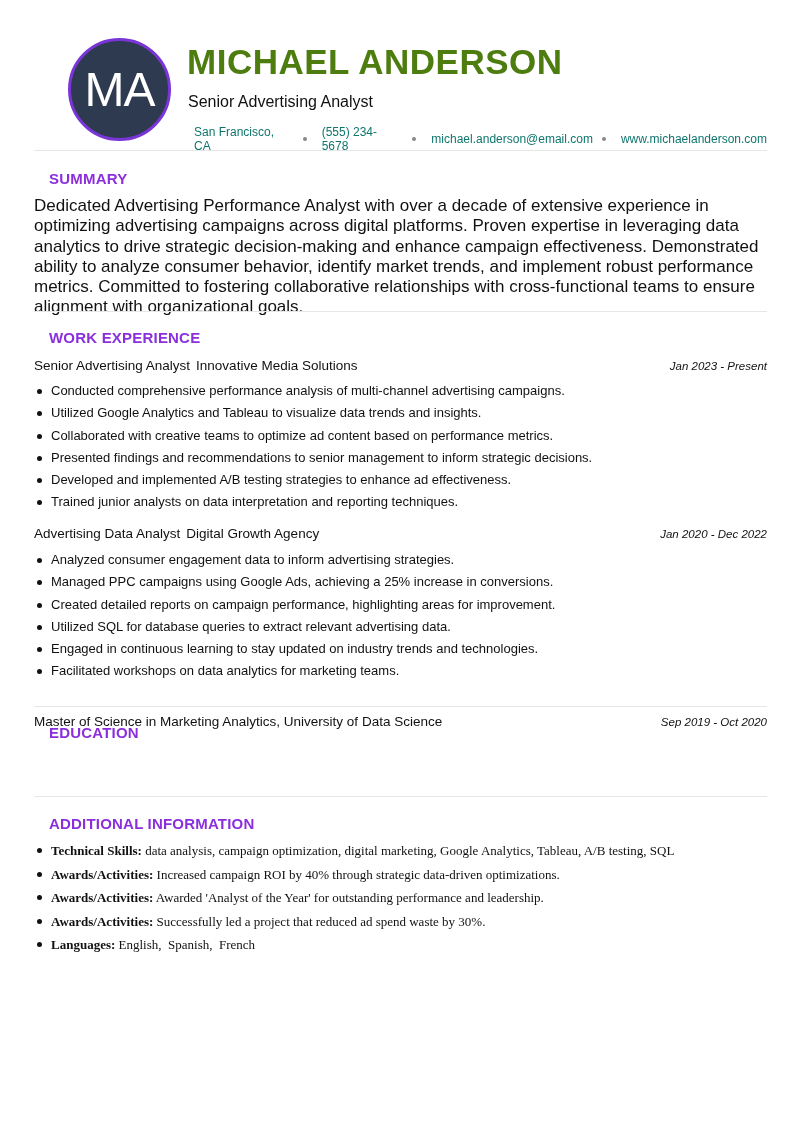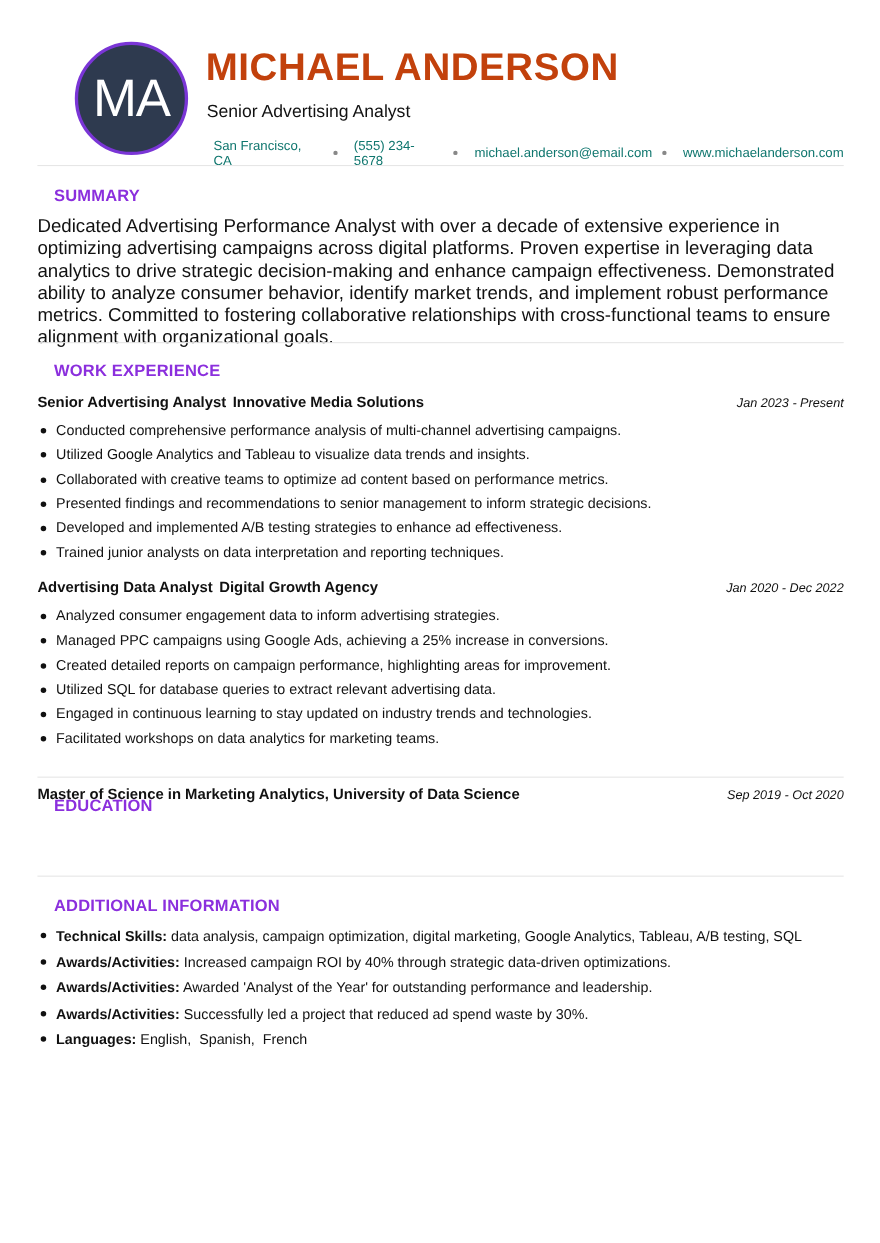--- a/index.html
+++ b/index.html
@@ -15,21 +15,21 @@
     .header { position: relative; height: 150px; }
     .avatar {
       position: absolute; left: 34px; top: 34px;
       width: 103px; height: 103px; border-radius: 50%;
       background: #2e3a4f; border: 3px solid #7a35d6;
       display: flex; align-items: center; justify-content: center;
       color: #ffffff; font-size: 48px; font-weight: 400; letter-spacing: -1px;
     }
     .name {
       position: absolute; left: 153px; top: 38px;
-      font-size: 35px; font-weight: 700; color: #c2410c; letter-spacing: 0.5px;
+      font-size: 35px; font-weight: 700; color: #4d7c0f; letter-spacing: 0.5px;
     }
     .title {
       position: absolute; left: 154px; top: 89px;
       font-size: 16px; color: #111;
     }
     .contacts {
       position: absolute; left: 160px; top: 121px;
       display: flex; align-items: center; font-size: 12px; color: #0f766e;
     }
     .contacts .sep { display: inline-block; width: 4px; height: 4px; border-radius: 50%; background: #888; margin: 0 15px 0 9px; }
@@ -39,34 +39,34 @@
     .section-title {
       position: absolute; left: 49px;
       font-size: 15px; font-weight: 700; color: #8b2fdd; letter-spacing: 0.2px;
     }
     .summary {
       position: absolute; left: 34px; top: 196px; width: 735px;
       font-size: 17px; line-height: 20.3px; color: #111;
     }
 
     .job-head { position: absolute; left: 34px; right: 33px; display: flex; justify-content: space-between; align-items: baseline; }
-    .job-title { font-size: 13.5px; font-weight: 700; color: #111; }
+    .job-title { font-size: 13.5px; font-weight: 400; color: #111; }
     .job-title .company { margin-left: 6px; }
     .job-date { font-size: 11.5px; font-style: italic; color: #111; }
 
     ul.bullets { position: absolute; left: 34px; list-style: none; }
     ul.bullets li {
       position: relative; padding-left: 17px;
       font-size: 13px; line-height: 22.3px; color: #111;
     }
     ul.bullets li::before {
       content: ""; position: absolute; left: 3px; top: 9px;
       width: 5px; height: 5px; border-radius: 50%; background: #111;
     }
-    ul.add li { line-height: 23.5px; }
+    ul.add li { line-height: 23.5px; font-family: Liberation Serif, serif; }
     ul.add li b { font-weight: 700; }
   </style>
 </head>
 <body>
 
 <div class="page">
 
   <div class="header">
     <div class="avatar">
       <span>MA</span>

